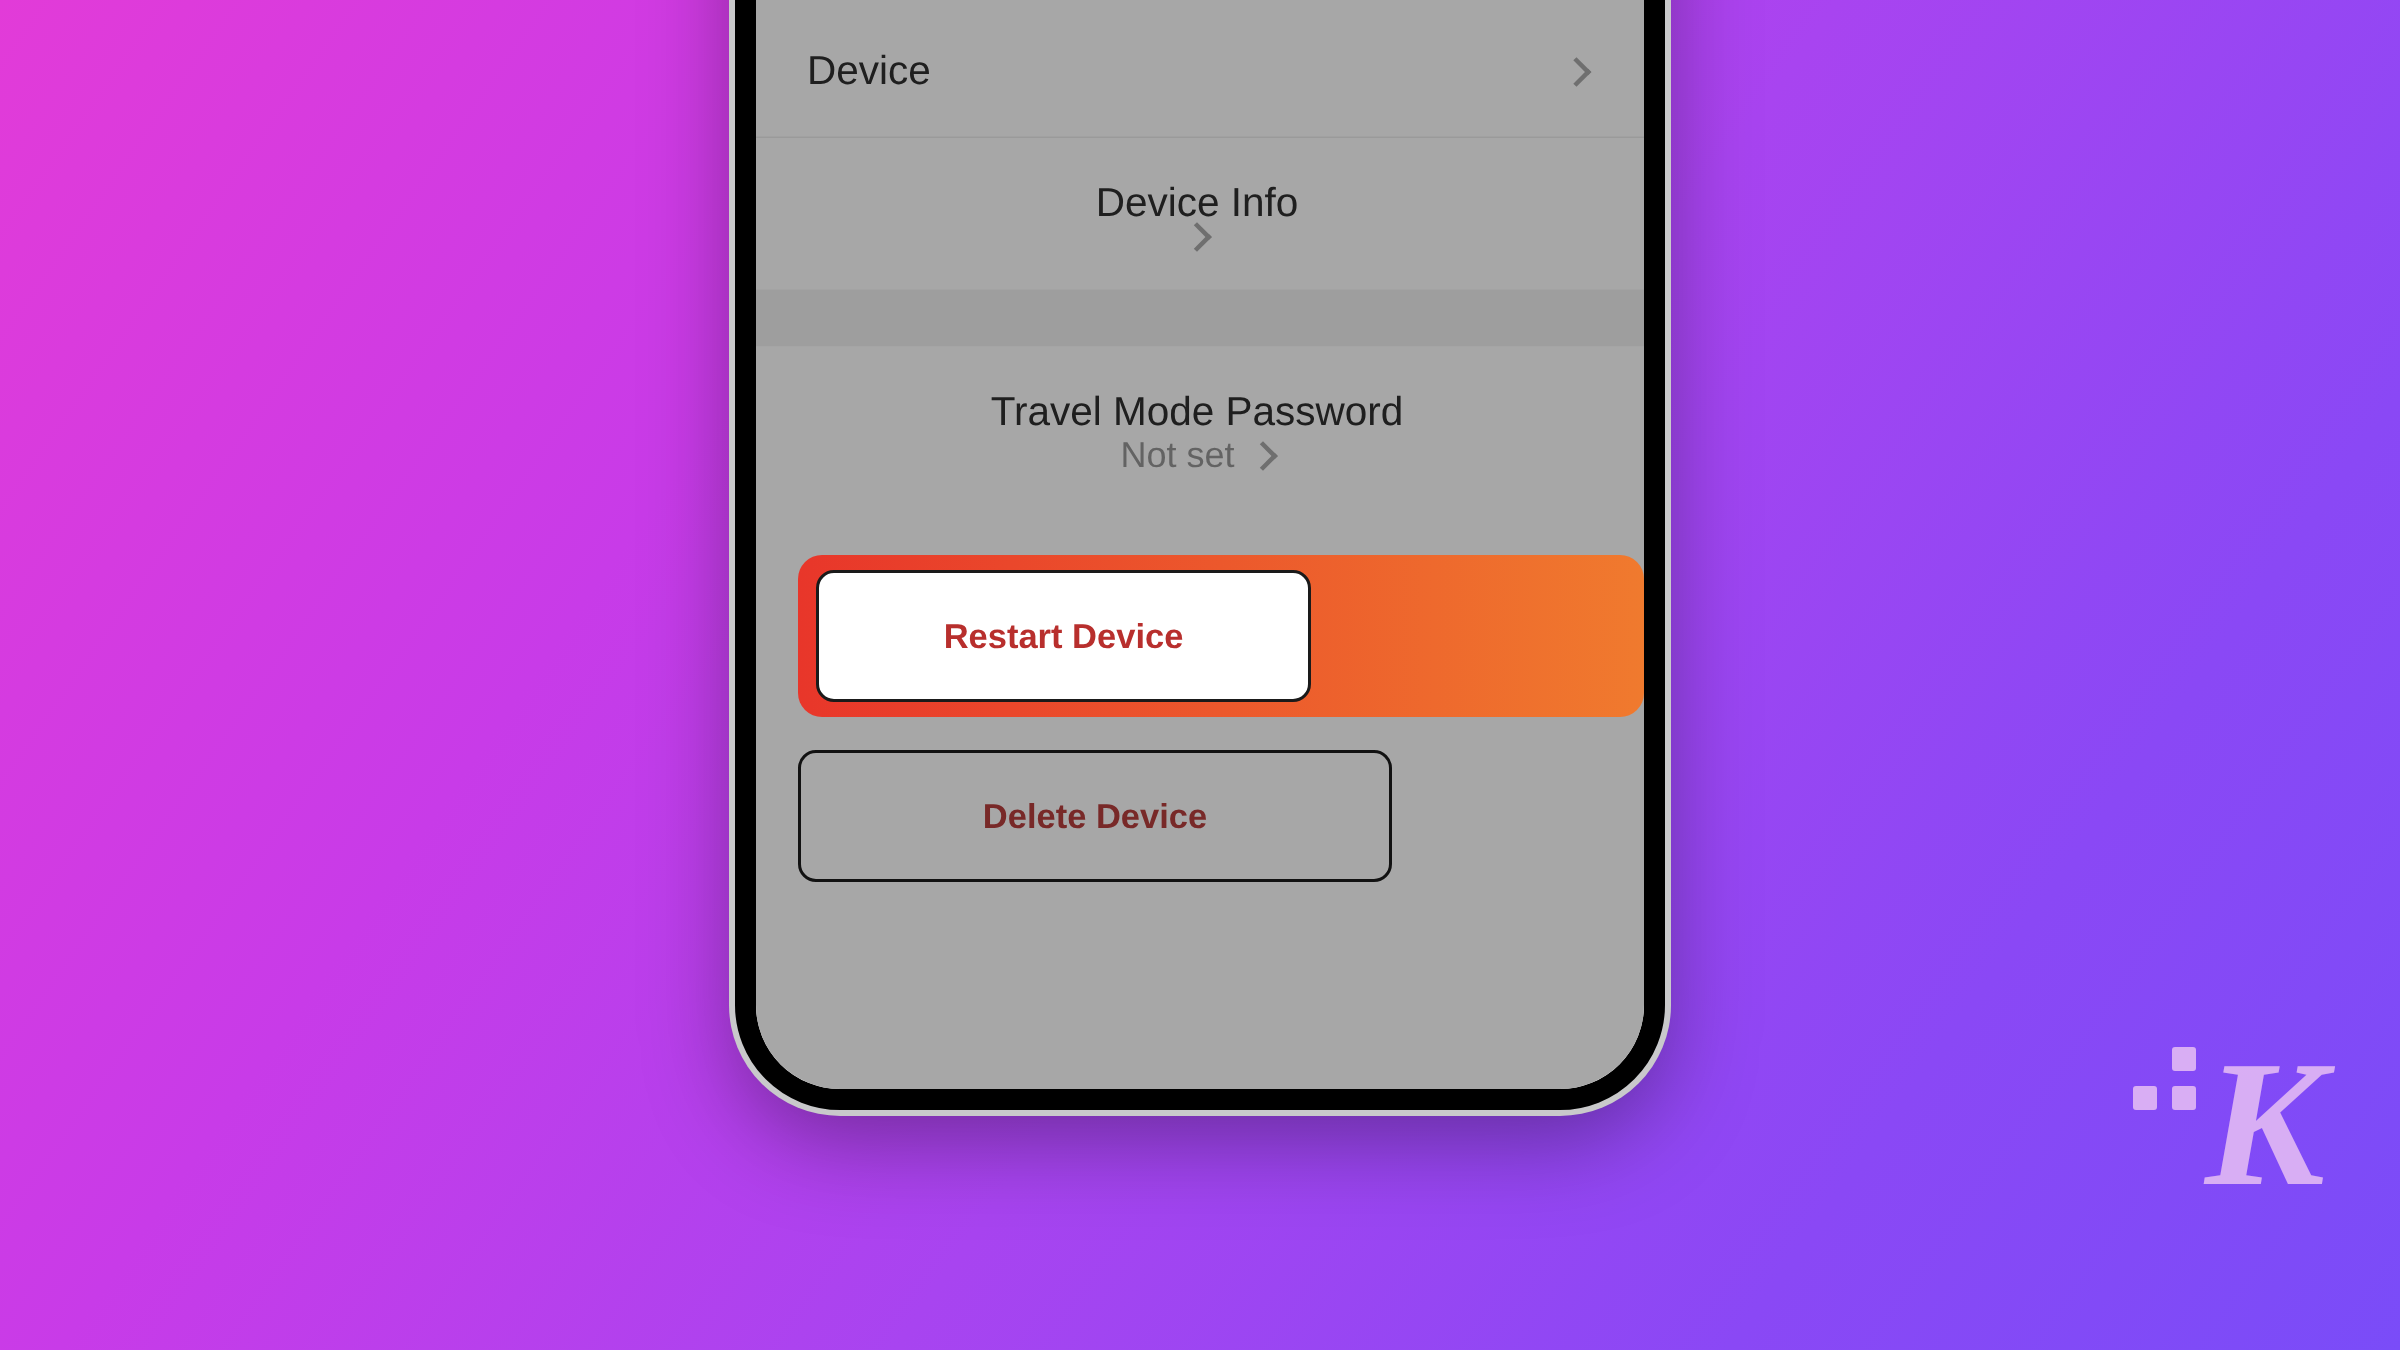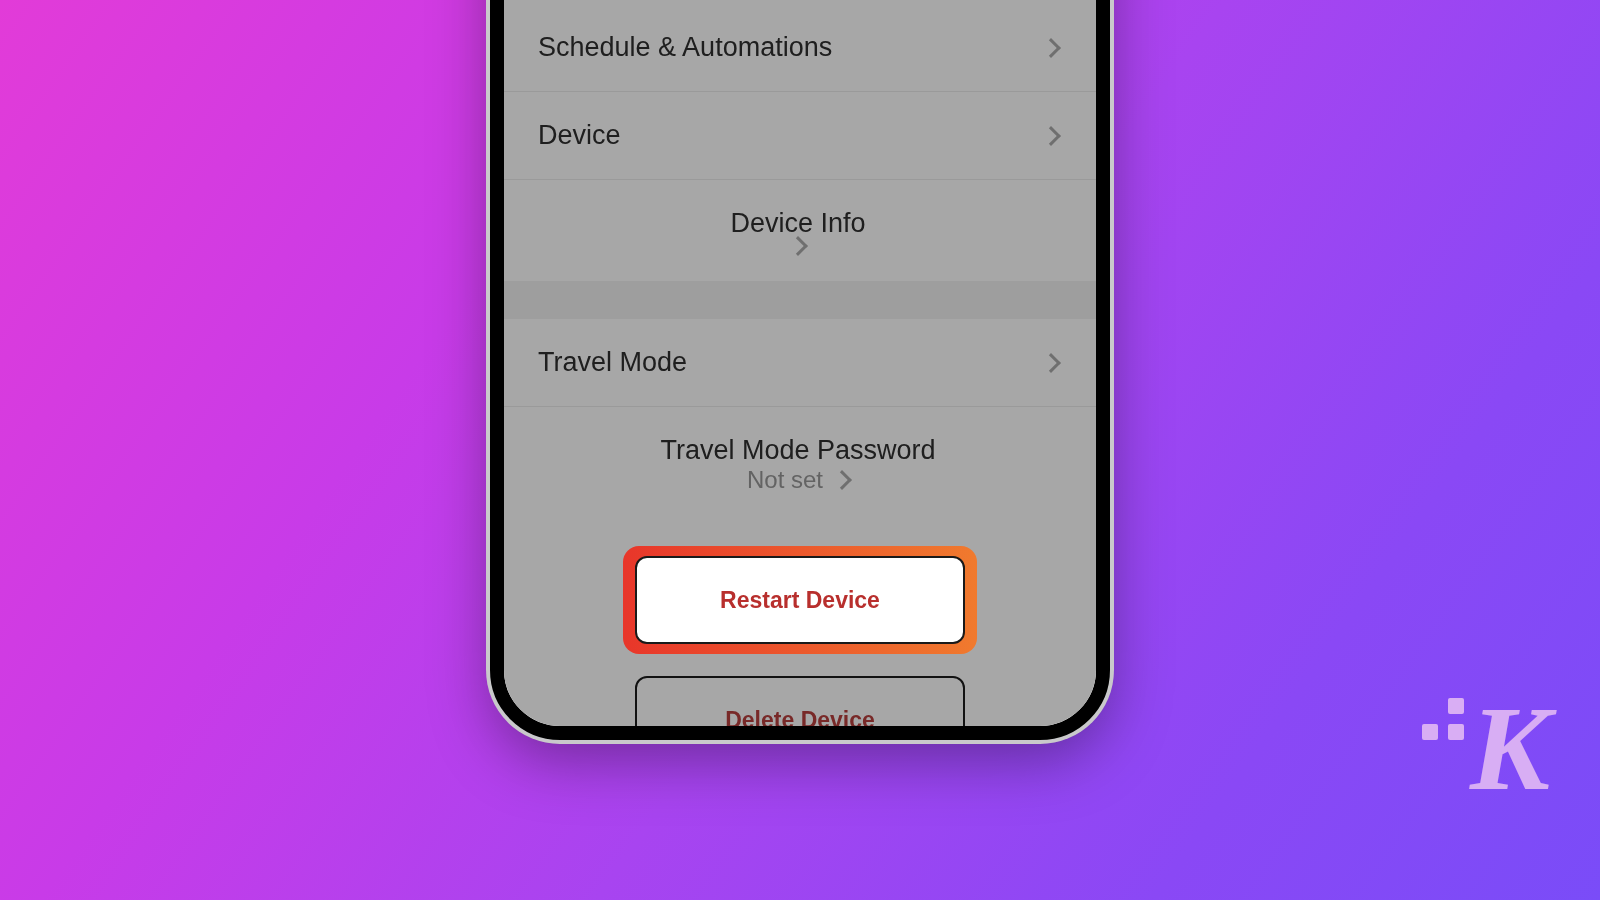--- a/index.html
+++ b/index.html
@@ -64,22 +64,22 @@
       height: 14px;
       border-top: 3px solid #9a9a9a;
       border-right: 3px solid #9a9a9a;
       transform: rotate(45deg);
     }
     .section-gap { height: 38px; background: #dcdcdc; }
     .button-area {
       padding-top: 24px;
       display: flex;
       flex-direction: column;
-      align-items: center;
       gap: 22px;
+      margin-left: 28px;
     }
     .action-button {
       width: 330px;
       height: 88px;
       background: #ffffff;
       border: 2px solid #1a1a1a;
       border-radius: 12px;
       display: flex;
       align-items: center;
       justify-content: center;
@@ -93,21 +93,21 @@
       padding: 10px 12px;
       border-radius: 16px;
       background: linear-gradient(90deg, #e8362a 0%, #f07a2e 100%);
       z-index: 10;
     }
     .highlight-frame .action-button {
       position: relative;
       z-index: 11;
     }
     .delete-btn {
-      width: 330px;
+      width: 396px;
       height: 88px;
       border: 2px solid #1a1a1a;
       border-radius: 12px;
       display: flex;
       align-items: center;
       justify-content: center;
       font-size: 23px;
       font-weight: 700;
       color: #a73a38;
       background: #e8e8e8;
@@ -141,41 +141,33 @@
       letter-spacing: -6px;
     }
   </style>
 </head>
 <body>
 
 <div class="phone-frame">
   <div class="screen">
     <div class="content">
 
-      <div class="list-row">
-        <span class="row-label">Schedule &amp; Automations</span>
-        <span class="chevron"></span>
-      </div>
 
       <div class="list-row">
         <span class="row-label">Device</span>
         <span class="chevron"></span>
       </div>
 
       <div class="list-row noborder">
         <span class="row-label">Device Info</span>
         <span class="chevron"></span>
       </div>
 
       <div class="section-gap"></div>
 
-      <div class="list-row">
-        <span class="row-label">Travel Mode</span>
-        <span class="chevron"></span>
-      </div>
 
       <div class="list-row noborder">
         <span class="row-label">Travel Mode Password</span>
         <span class="row-right">
           <span class="row-value">Not set</span>
           <span class="chevron"></span>
         </span>
       </div>
 
       <div class="button-area">

